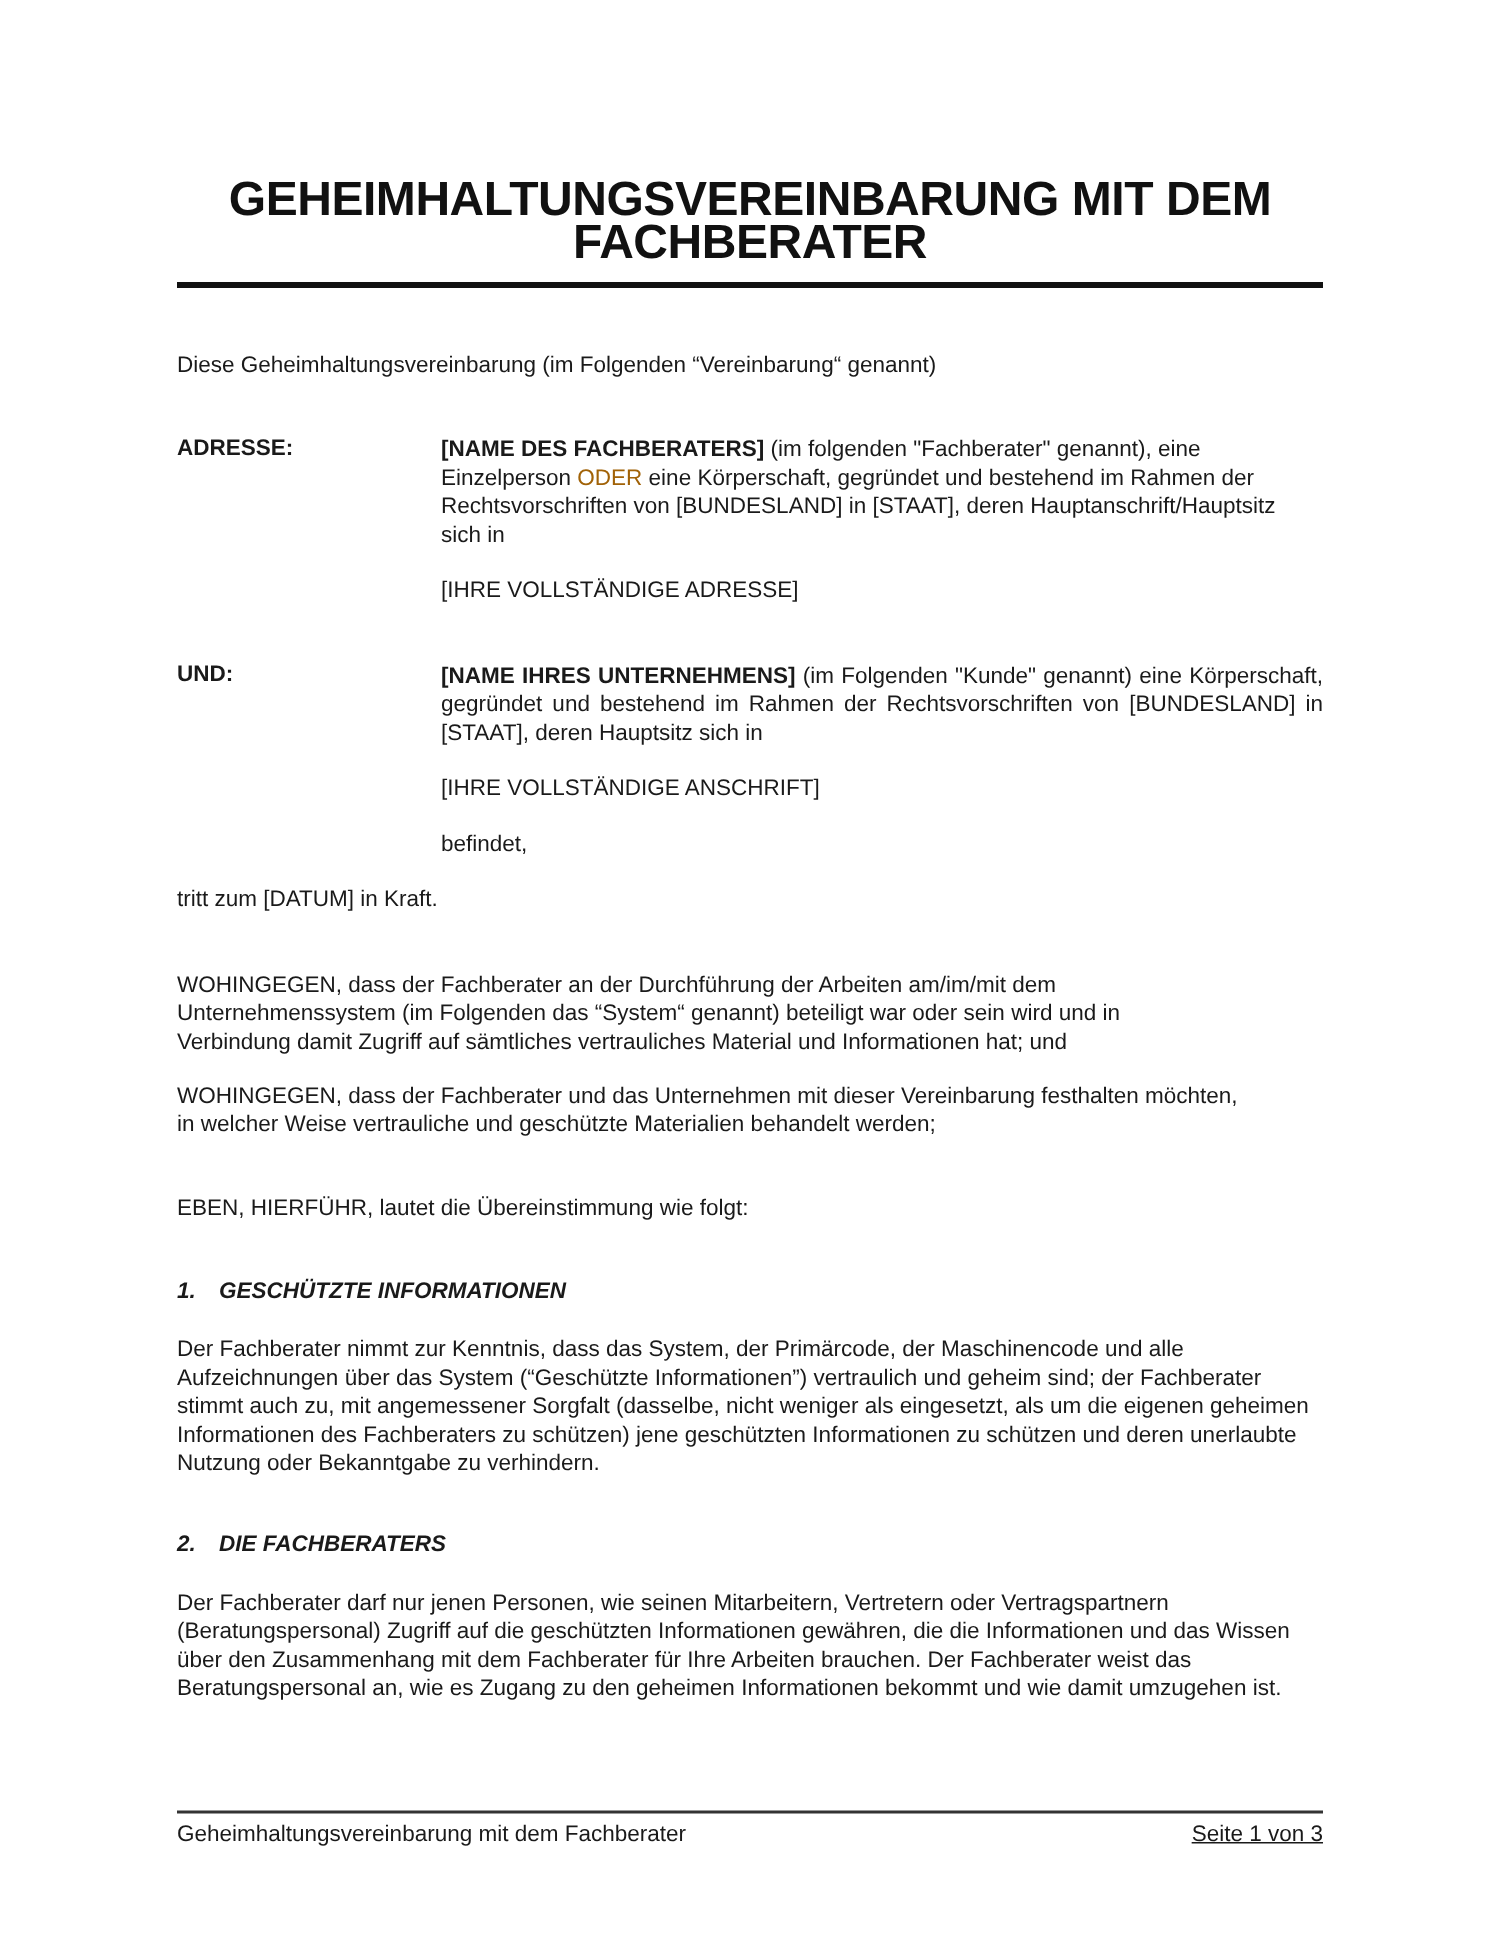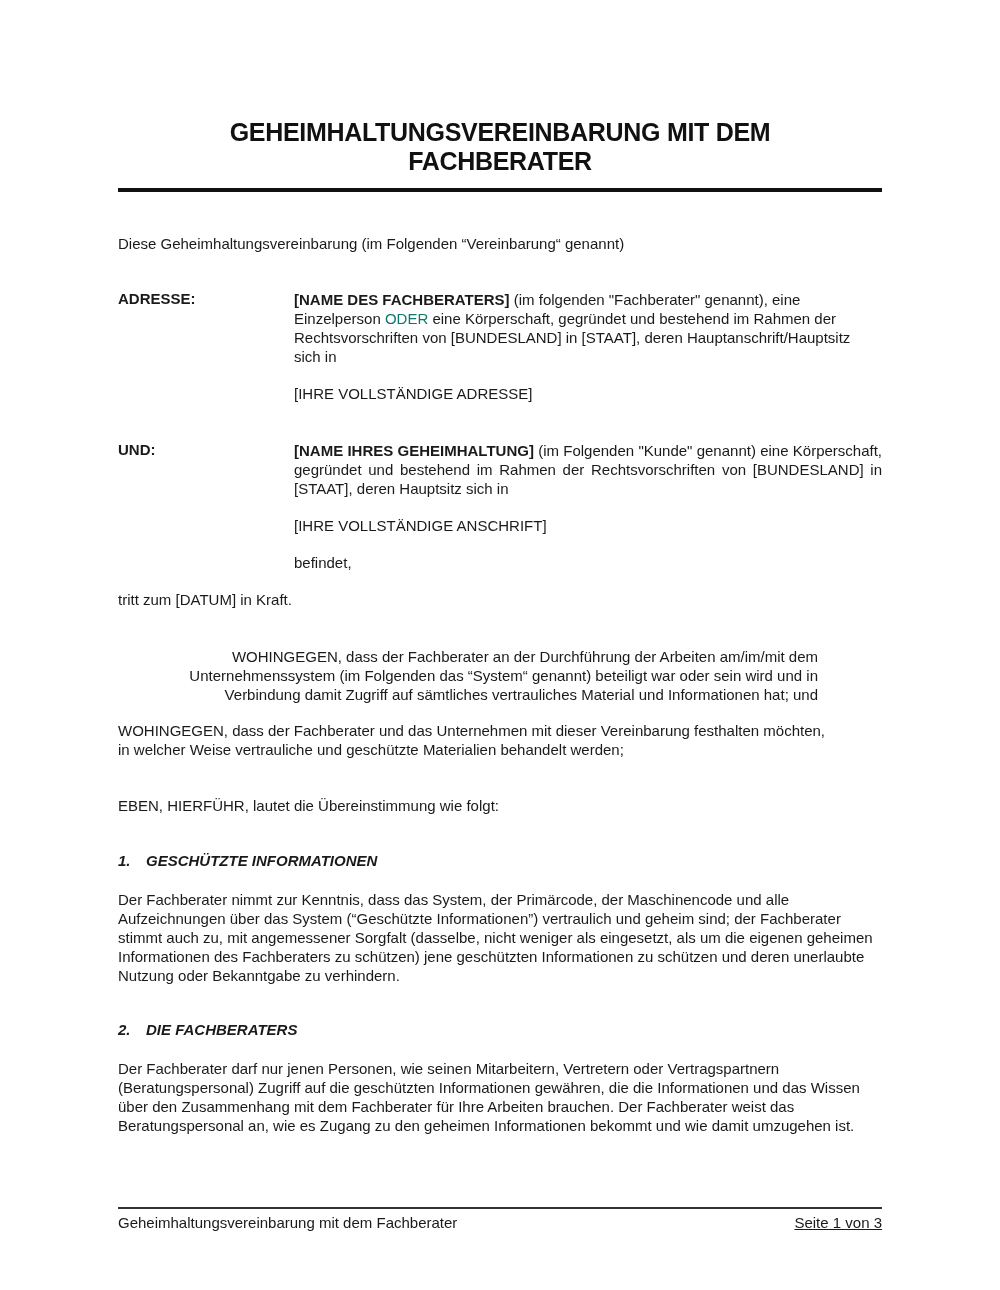--- a/index.html
+++ b/index.html
@@ -1,27 +1,27 @@
 <!DOCTYPE html>
 <html><head>
 <meta charset="utf-8">
 <style>
   html, body { margin:0; padding:0; background:#ffffff; }
   body { width:1000px; height:1290px; position:relative; overflow:hidden;
          font-family:"Liberation Sans", sans-serif; color:#1a1a1a; font-size:15px; }
   .page { position:absolute; left:118px; top:0; width:764px; height:1290px; }
   .title { position:absolute; top:118px; left:0; width:764px; text-align:center;
-           font-weight:bold; font-size:25px; line-height:29px; letter-spacing:-0.3px; color:#111; }
+           font-weight:bold; font-size:32px; line-height:29px; letter-spacing:-0.3px; color:#111; }
   .title-rule { position:absolute; top:188px; left:0; width:764px; height:4px; background:#111; }
   .p { position:absolute; left:0; width:764px; line-height:19px; }
   .label { position:absolute; left:0; font-weight:bold; }
   .col { position:absolute; left:176px; width:588px; line-height:19px; }
   .justify { text-align:justify; }
   .bold { font-weight:bold; }
-  .muted { color:#0f766e; }
+  .muted { color:#a16207; }
   .heading { position:absolute; left:0; font-weight:bold;font-style:italic; }
   .heading .num { display:inline-block; width:28px; }
   .footer-rule { position:absolute; top:1207px; left:0; width:764px; height:2px; background:#333; }
   .footer-left { position:absolute; top:1214px; left:0; }
   .footer-right { position:absolute; top:1214px; right:0;text-decoration:underline; }
 </style>
 </head>
 <body>
 
 <div class="page">
@@ -32,27 +32,27 @@
   </div>
   <div class="title-rule"></div>
 
   <div class="p" style="top:234px;">Diese Geheimhaltungsvereinbarung (im Folgenden “Vereinbarung“ genannt)</div>
 
   <div class="label" style="top:290px;">ADRESSE:</div>
   <div class="col" style="top:290px; width:570px;"><span class="bold">[NAME DES FACHBERATERS]</span><span> (im folgenden "Fachberater" genannt), eine Einzelperson </span><span class="muted">ODER</span><span> eine Körperschaft, gegründet und bestehend im Rahmen der Rechtsvorschriften von [BUNDESLAND] in [STAAT], deren Hauptanschrift/Hauptsitz sich in</span></div>
   <div class="col" style="top:384px;">[IHRE VOLLSTÄNDIGE ADRESSE]</div>
 
   <div class="label" style="top:441px;">UND:</div>
-  <div class="col justify" style="top:441px;"><span class="bold">[NAME IHRES GEHEIMHALTUNG]</span><span> (im Folgenden "Kunde" genannt) eine Körperschaft, gegründet und bestehend im Rahmen der Rechtsvorschriften von [BUNDESLAND] in [STAAT], deren Hauptsitz sich in</span></div>
+  <div class="col justify" style="top:441px;"><span class="bold">[NAME IHRES UNTERNEHMENS]</span><span> (im Folgenden "Kunde" genannt) eine Körperschaft, gegründet und bestehend im Rahmen der Rechtsvorschriften von [BUNDESLAND] in [STAAT], deren Hauptsitz sich in</span></div>
   <div class="col" style="top:516px;">[IHRE VOLLSTÄNDIGE ANSCHRIFT]</div>
   <div class="col" style="top:553px;">befindet,</div>
 
   <div class="p" style="top:590px;">tritt zum [DATUM] in Kraft.</div>
 
-  <div class="p" style="top:647px; width:700px;text-align:right;">WOHINGEGEN, dass der Fachberater an der Durchführung der Arbeiten am/im/mit dem Unternehmenssystem (im Folgenden das “System“ genannt) beteiligt war oder sein wird und in Verbindung damit Zugriff auf sämtliches vertrauliches Material und Informationen hat; und</div>
+  <div class="p" style="top:647px; width:700px;">WOHINGEGEN, dass der Fachberater an der Durchführung der Arbeiten am/im/mit dem Unternehmenssystem (im Folgenden das “System“ genannt) beteiligt war oder sein wird und in Verbindung damit Zugriff auf sämtliches vertrauliches Material und Informationen hat; und</div>
   <div class="p" style="top:721px; width:720px;">WOHINGEGEN, dass der Fachberater und das Unternehmen mit dieser Vereinbarung festhalten möchten, in welcher Weise vertrauliche und geschützte Materialien behandelt werden;</div>
 
   <div class="p" style="top:796px;">EBEN, HIERFÜHR, lautet die Übereinstimmung wie folgt:</div>
 
   <div class="heading" style="top:852px;"><span class="num">1.</span><span>GESCHÜTZTE INFORMATIONEN</span></div>
   <div class="p" style="top:890px; width:760px;">Der Fachberater nimmt zur Kenntnis, dass das System, der Primärcode, der Maschinencode und alle Aufzeichnungen über das System (“Geschützte Informationen”) vertraulich und geheim sind; der Fachberater stimmt auch zu, mit angemessener Sorgfalt (dasselbe, nicht weniger als eingesetzt, als um die eigenen geheimen Informationen des Fachberaters zu schützen) jene geschützten Informationen zu schützen und deren unerlaubte Nutzung oder Bekanntgabe zu verhindern.</div>
 
   <div class="heading" style="top:1021px;"><span class="num">2.</span><span>DIE FACHBERATERS</span></div>
   <div class="p" style="top:1059px; width:766px;">Der Fachberater darf nur jenen Personen, wie seinen Mitarbeitern, Vertretern oder Vertragspartnern (Beratungspersonal) Zugriff auf die geschützten Informationen gewähren, die die Informationen und das Wissen über den Zusammenhang mit dem Fachberater für Ihre Arbeiten brauchen. Der Fachberater weist das Beratungspersonal an, wie es Zugang zu den geheimen Informationen bekommt und wie damit umzugehen ist.</div>
 

